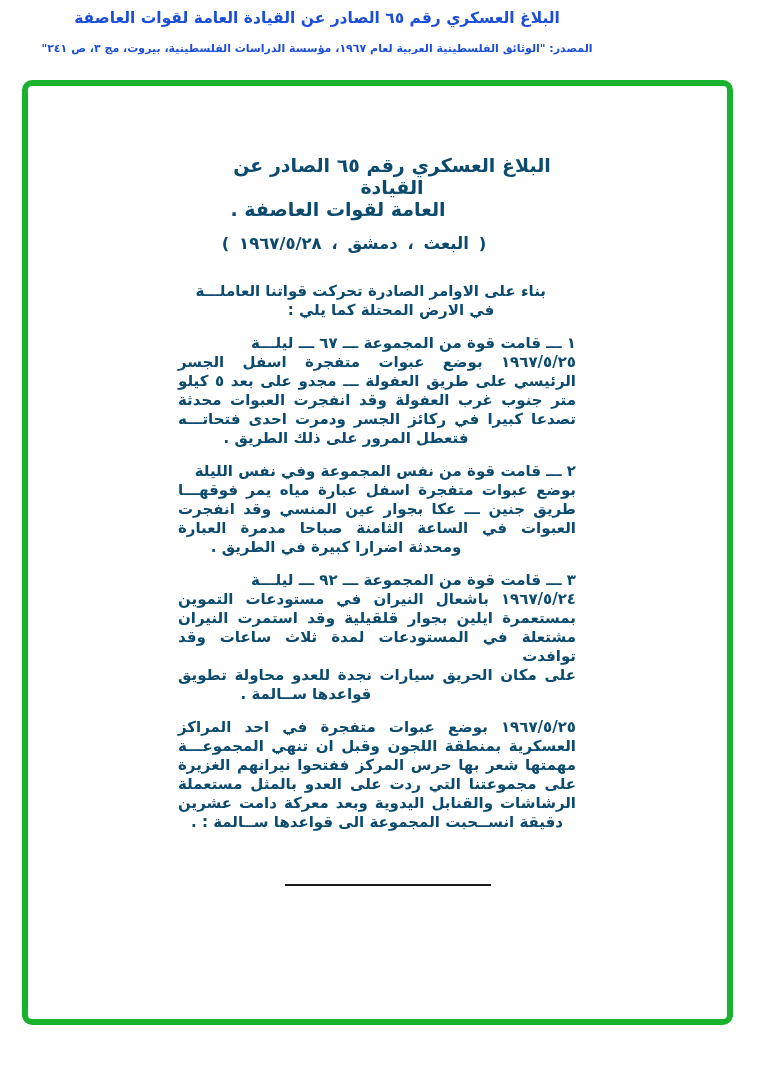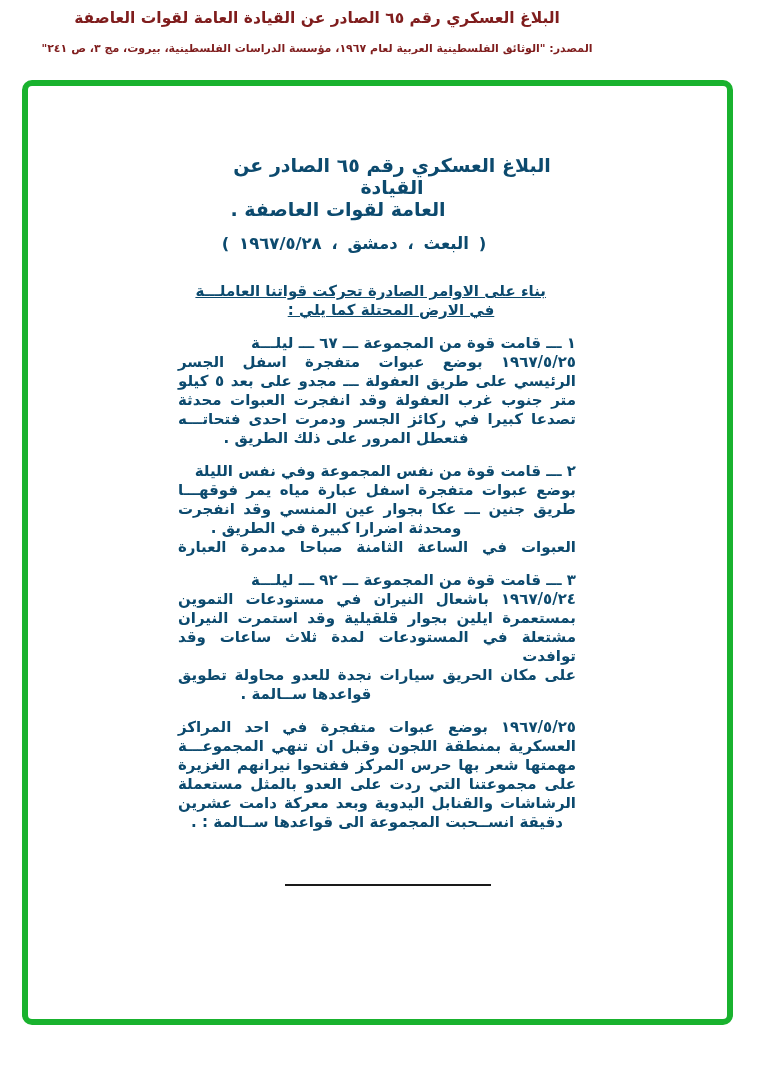--- a/index.html
+++ b/index.html
@@ -1,35 +1,35 @@
 <!DOCTYPE html>
 <html lang="ar"><head>
 <meta charset="utf-8">
 <style>
   html, body { margin:0; padding:0; background:#ffffff; }
   body { width:758px; height:1078px; font-family:"DejaVu Sans", sans-serif; }
   .page { position:relative; width:758px; height:1078px; background:#ffffff; overflow:hidden; color:#1a1a1a; }
 
   
-  .hdr { position:absolute; top:7px; left:0; width:634px; direction:rtl; text-align:center; font-weight:bold; color:#7f1d1d; }
+  .hdr { position:absolute; top:7px; left:0; width:634px; direction:rtl; text-align:center; font-weight:bold; color:#1d4ed8; }
   .hdr-title  { font-size:15.5px; line-height:22px; }
   .hdr-source { font-size:11px; line-height:15px; margin-top:12px; }
 
   
   .frame { position:absolute; left:22px; top:80px; width:711px; height:945px;
            box-sizing:border-box; border:6px solid #19b22e; border-radius:10px; background:#ffffff; }
 
   
   .scan { position:absolute; left:178px; top:154px; width:398px; direction:rtl;
           font-weight:bold; color:#0c4a6e; }
   .doc-title { font-size:19px; line-height:22px; }
   .dateline  { margin-top:14px; font-size:16.5px; line-height:20px; word-spacing:4px; }
   .doc-body  { margin-top:28px; font-size:15px; }
   .para { margin-top:14px; }
-  .para.intro { margin-top:7px;text-decoration:underline; }
+  .para.intro { margin-top:7px; }
   .ln { line-height:19px; min-height:19px; }
   .tl { min-height:22px; }
 
   .j { text-align:justify; text-align-last:justify; }
   .s { text-align:right;   text-align-last:right; }
   .c { text-align:center;  text-align-last:center; }
   .pl28 { padding-left:28px; }  .pl30 { padding-left:30px; }
   .pr30 { padding-right:30px; } .pr46 { padding-right:46px; }
   .pr62 { padding-right:62px;text-align:center; } .pr78 { padding-right:78px; }
   .pr82 { padding-right:82px; } .pr142{ padding-right:142px; }
@@ -71,22 +71,22 @@
         <div class="ln j">الرئيسي على طريق العفولة ـــ مجدو على بعد ٥ كيلو</div>
         <div class="ln j">متر جنوب غرب العفولة وقد انفجرت العبوات محدثة</div>
         <div class="ln j">تصدعا كبيرا في ركائز الجسر ودمرت احدى فتحاتـــه</div>
         <div class="ln c pr62">فتعطل المرور على ذلك الطريق .</div>
       </div>
 
       <div class="para">
         <div class="ln s">٢ ـــ قامت قوة من نفس المجموعة وفي نفس الليلة</div>
         <div class="ln j">بوضع عبوات متفجرة اسفل عبارة مياه يمر فوقهـــا</div>
         <div class="ln j">طريق جنين ـــ عكا بجوار عين المنسي وقد انفجرت</div>
+        <div class="ln j">العبوات في الساعة الثامنة صباحا مدمرة العبارة</div>
         <div class="ln c pr82">ومحدثة اضرارا كبيرة في الطريق .</div>
-        <div class="ln j">العبوات في الساعة الثامنة صباحا مدمرة العبارة</div>
       </div>
 
       <div class="para">
         <div class="ln s">٣ ـــ قامت قوة من المجموعة ـــ ٩٢ ـــ ليلـــة</div>
         <div class="ln j">١٩٦٧/٥/٢٤ باشعال النيران في مستودعات التموين</div>
         <div class="ln j">بمستعمرة ايلين بجوار قلقيلية وقد استمرت النيران</div>
         <div class="ln j">مشتعلة في المستودعات لمدة ثلاث ساعات وقد توافدت</div>
         <div class="ln j">على مكان الحريق سيارات نجدة للعدو محاولة تطويق</div>
         <div class="ln c pr142">قواعدها ســالمة .</div>
       </div>

